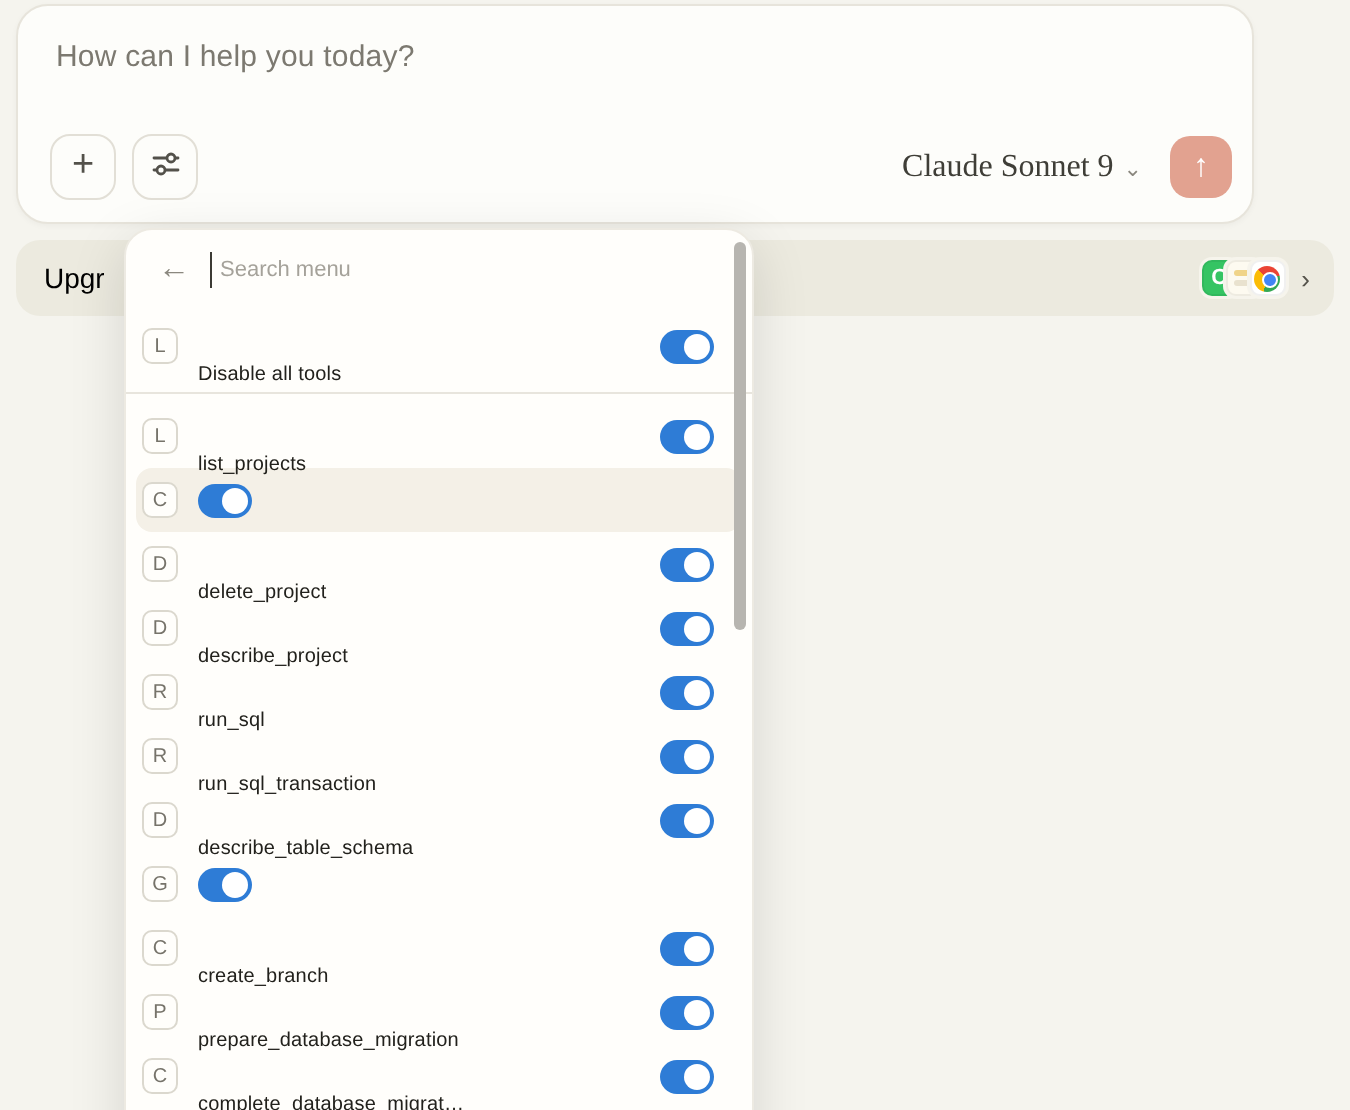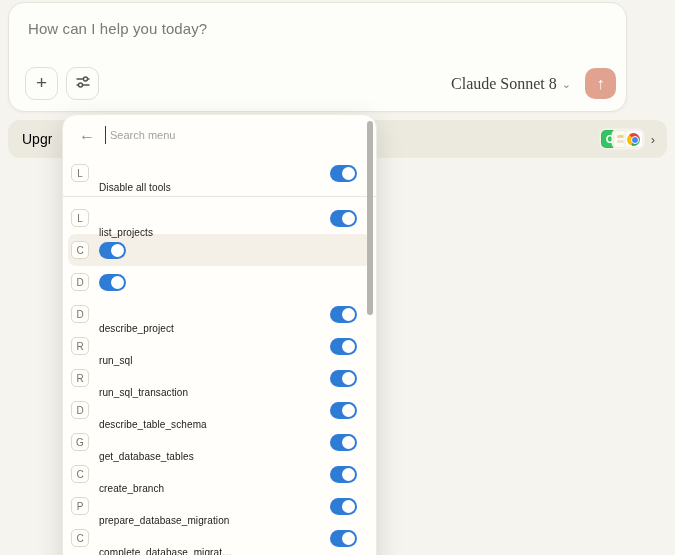--- a/index.html
+++ b/index.html
@@ -139,21 +139,21 @@
         <svg width="16" height="16" viewBox="0 0 16 16" fill="none" stroke="#53514a" stroke-width="1.4" stroke-linecap="round">
           <line x1="2" y1="5" x2="14" y2="5"></line>
             <circle cx="10.5" cy="5" r="2" fill="#fdfdfa"></circle>
           <line x1="2" y1="11" x2="14" y2="11"></line>
             <circle cx="5.5" cy="11" r="2" fill="#fdfdfa"></circle>
         </svg>
       </span>
     </button>
     <div class="spacer"></div>
     <div class="model-selector">
-      <span class="model-name">Claude Sonnet 8</span>
+      <span class="model-name">Claude Sonnet 9</span>
       <span class="model-chevron">⌄</span>
     </div>
     <button class="send-btn">
       <span>↑</span>
     </button>
   </div>
 </div>
 
 <div class="banner">
   <span class="banner-text">Upgr</span>
@@ -200,20 +200,21 @@
 
   <div class="menu-row highlight">
     <span class="badge">C</span>
     <span class="toggle">
           <span class="knob"></span>
         </span>
   </div>
 
   <div class="menu-row">
     <span class="badge">D</span>
+    <span class="row-label">delete_project</span>
     <span class="toggle">
           <span class="knob"></span>
         </span>
   </div>
 
   <div class="menu-row">
     <span class="badge">D</span>
     <span class="row-label">describe_project</span>
     <span class="toggle">
           <span class="knob"></span>
@@ -239,21 +240,20 @@
   <div class="menu-row">
     <span class="badge">D</span>
     <span class="row-label">describe_table_schema</span>
     <span class="toggle">
           <span class="knob"></span>
         </span>
   </div>
 
   <div class="menu-row">
     <span class="badge">G</span>
-    <span class="row-label">get_database_tables</span>
     <span class="toggle">
           <span class="knob"></span>
         </span>
   </div>
 
   <div class="menu-row">
     <span class="badge">C</span>
     <span class="row-label">create_branch</span>
     <span class="toggle">
           <span class="knob"></span>

